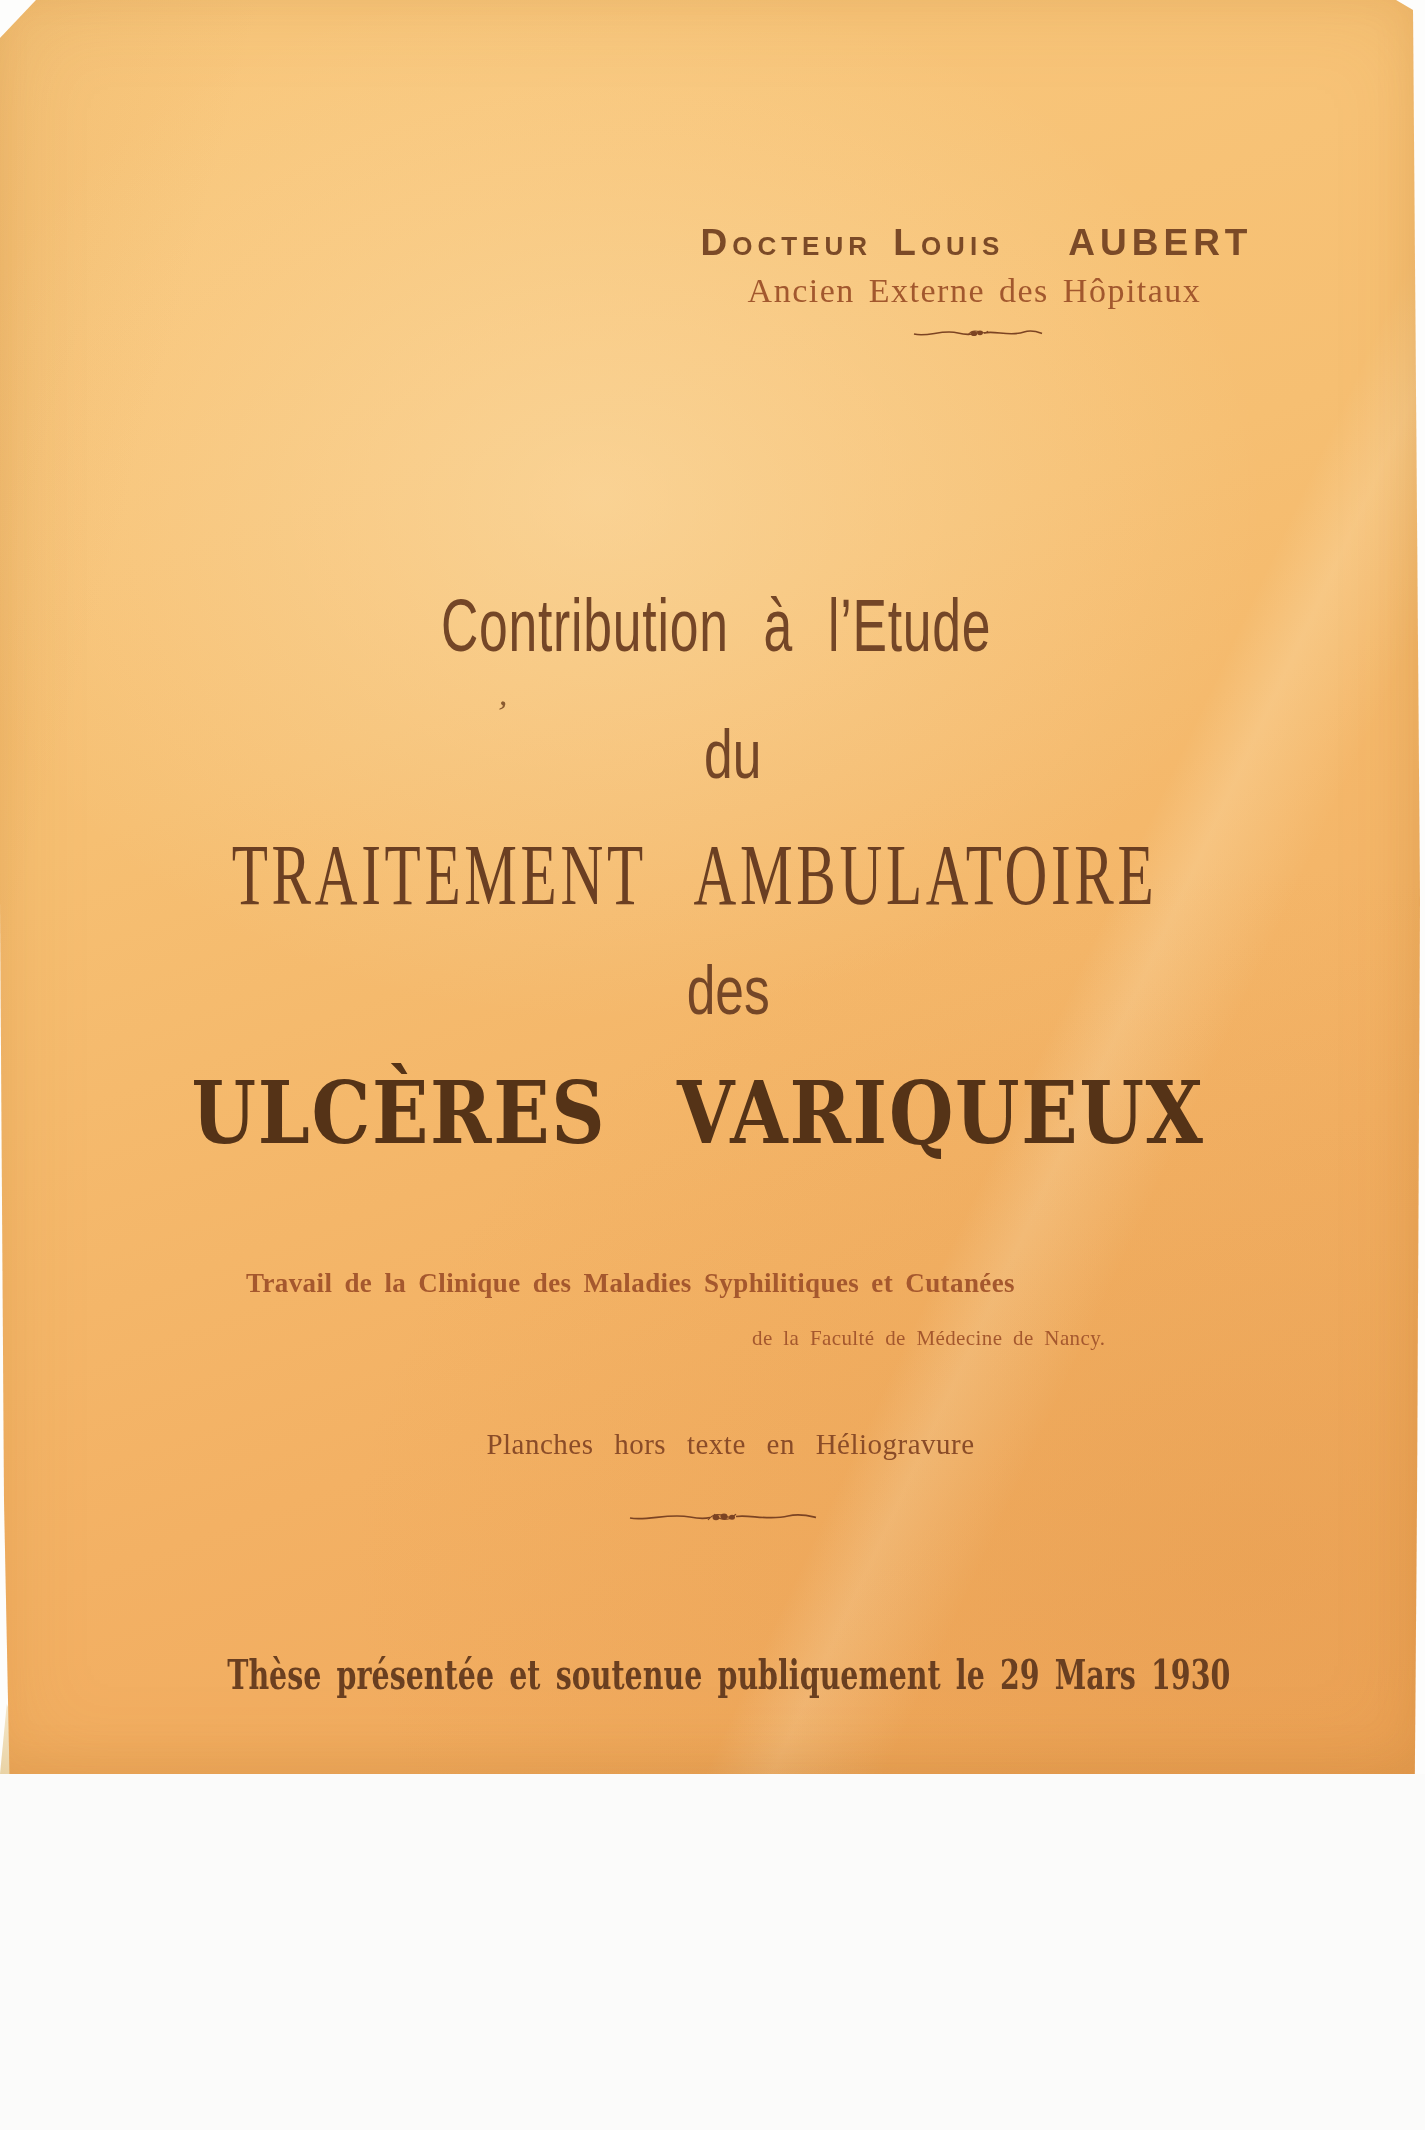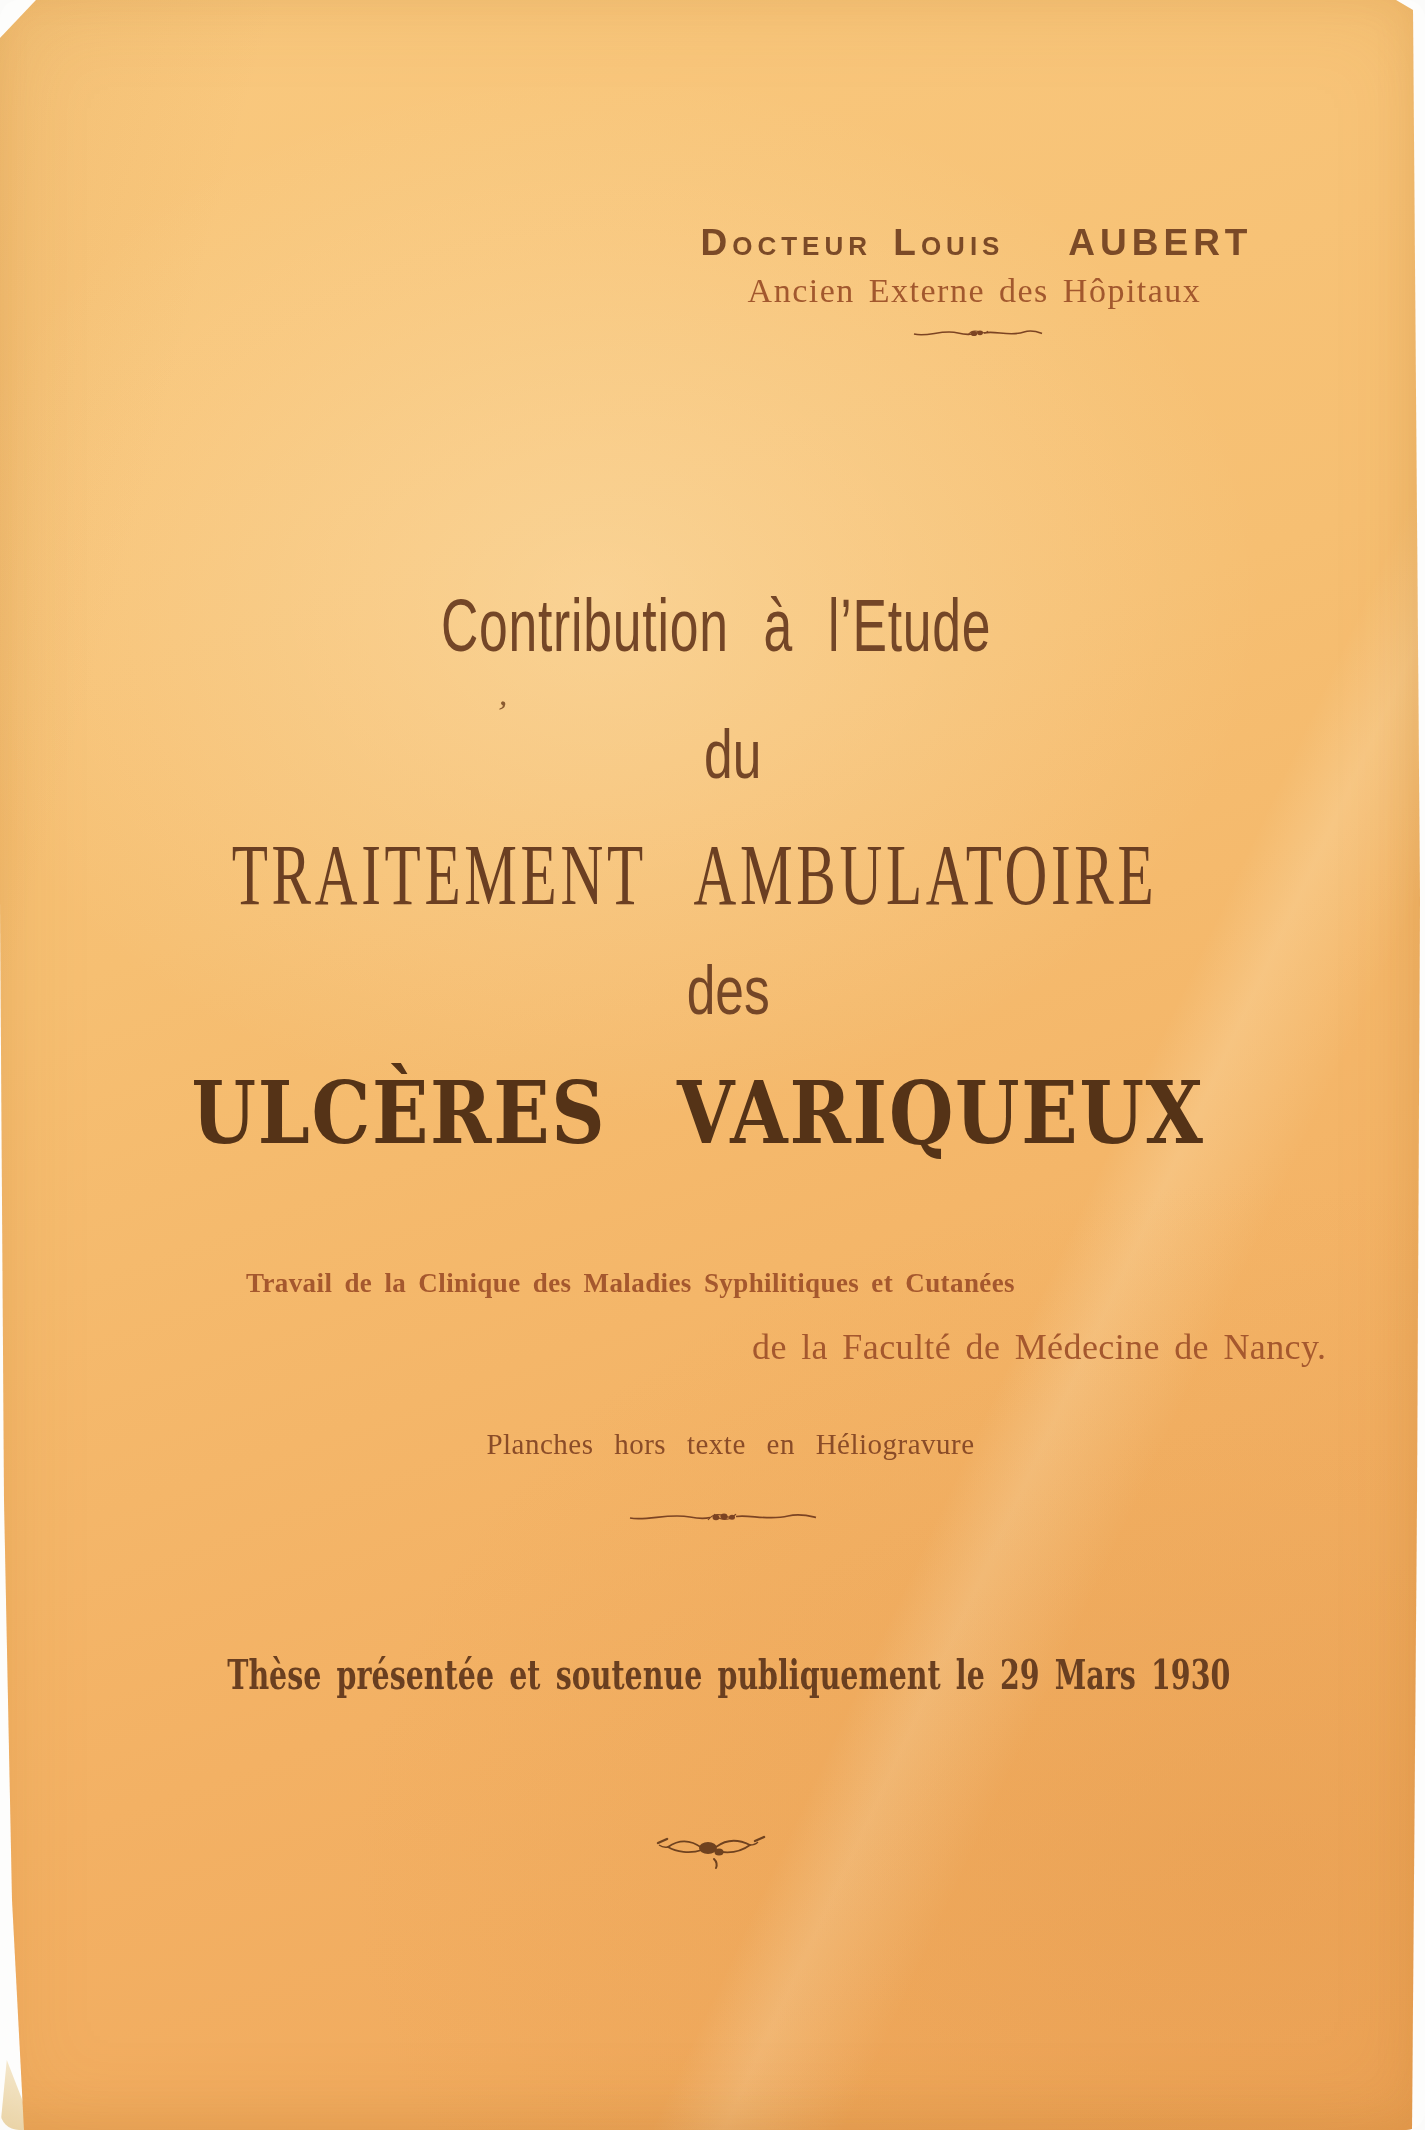--- a/index.html
+++ b/index.html
@@ -1,17 +1,17 @@
 <!DOCTYPE html>
 <html><head>
 <meta charset="utf-8">
 <style>
   html,body{margin:0;padding:0;background:#fbfbfa;}
-  .stage{position:relative;width:1425px;height:2130px;background:#fdfdfc;overflow:hidden;
-         font-family:"Liberation Serif", serif;border-radius:19px;}
+  .stage{position:relative;width:1425px;height:1774px;background:#fdfdfc;overflow:hidden;
+         font-family:"Liberation Serif", serif;}
   
   .cover{
     position:absolute; inset:0;
     clip-path:polygon(36px 0px, 1396px 0px, 1413px 10px, 1420px 900px, 1417px 1500px, 1412px 2130px,
                       24px 2130px, 12px 1900px, 4px 1500px, 0px 900px, 0px 38px);
     background-image:
       radial-gradient(ellipse 950px 750px at 42% 28%, rgba(255,242,205,0.35), rgba(255,242,205,0) 70%),
       radial-gradient(ellipse 1300px 1000px at 88% 88%, rgba(205,125,45,0.16), rgba(205,125,45,0) 70%),
       linear-gradient(105deg, rgba(190,115,40,0.10), rgba(190,115,40,0) 14%),
       linear-gradient(115deg, rgba(255,248,220,0) 68%, rgba(255,248,220,0.20) 71%, rgba(255,248,220,0) 76%),
@@ -37,21 +37,21 @@
   .t-line2 .condense{transform:scale(0.78,1.05);}
   .t-line3{top:830px;left:-18px;font-size:80px;color:#6b3f22;}
   .t-line3 .condense{transform:scale(0.74,1.08);letter-spacing:5px;word-spacing:44px;}
   .t-line4{top:952px;left:16px;font-family:"Liberation Sans",sans-serif;font-size:66px;color:#744627;}
   .t-line4 .condense{transform:scale(0.78,1.05);}
   .t-line5{top:1062px;left:-14px;font-family:"DejaVu Serif",serif;font-weight:bold;font-size:86px;color:#553317;}
   .t-line5 .condense{transform:scale(0.86,1.0);letter-spacing:2px;word-spacing:50px;}
   
   .attr1{top:1268px;left:246px;position:absolute;white-space:nowrap;font-size:27px;
     word-spacing:5px;letter-spacing:0.4px;color:#a5582e;font-weight:bold;}
-  .attr2{top:1326px;left:752px;position:absolute;white-space:nowrap;font-size:36px;
+  .attr2{top:1326px;left:752px;position:absolute;white-space:nowrap;font-size:21px;
     word-spacing:5px;letter-spacing:0.4px;color:#a5582e;}
   
   .plates{top:1428px;left:18px;font-size:29px;word-spacing:13px;letter-spacing:0.5px;color:#8a4c28;}
   .divider-mid{top:1506px;left:628px;position:absolute;}
   
   .thesis{top:1652px;left:16px;font-family:"DejaVu Serif",serif;font-weight:bold;font-size:38px;color:#6a3f20;}
   .thesis .condense{transform:scale(0.75,1.06);word-spacing:7px;}
   
   .fleuron{top:1828px;left:652px;position:absolute;}
   svg{display:block;}

